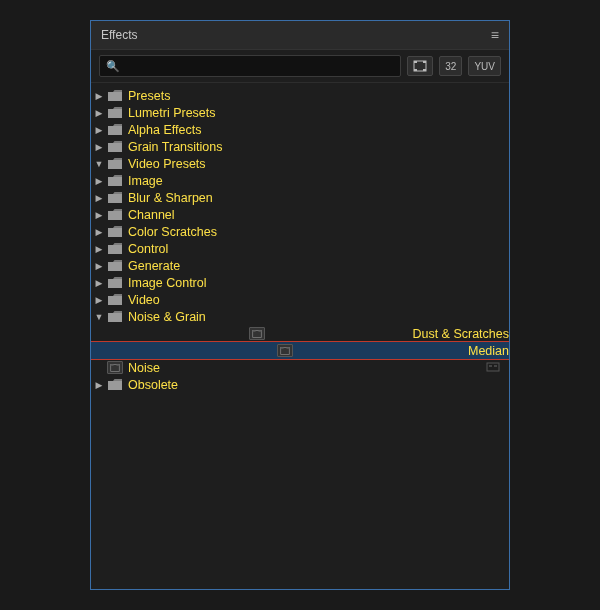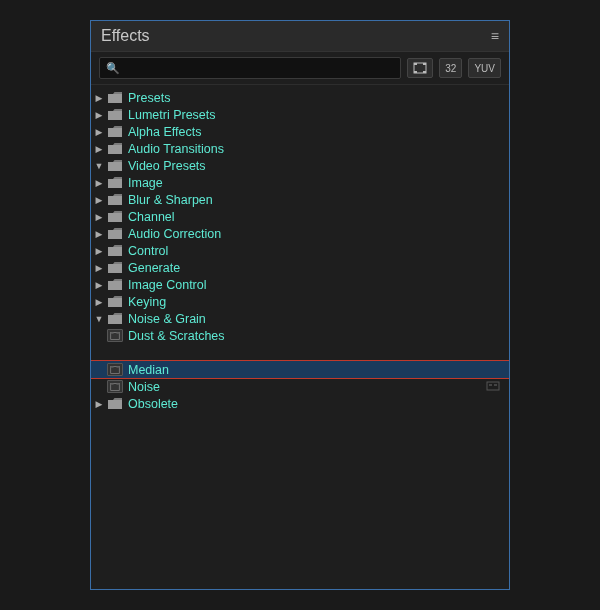--- a/index.html
+++ b/index.html
@@ -33,21 +33,21 @@
       display: flex;
       align-items: center;
       justify-content: space-between;
       padding: 6px 10px;
       background: #2a2a2a;
       border-bottom: 1px solid #333;
       flex-shrink: 0;
     }
 
     .panel-title {
-      font-size: 16px;
+      font-size: 12px;
       color: #c8c8c8;
       font-weight: 500;
     }
 
     .panel-menu-icon {
       color: #aaa;
       font-size: 14px;
       cursor: pointer;
     }
 
@@ -127,41 +127,41 @@
       color: #aaa;
       flex-shrink: 0;
     }
 
     .chevron.open {
       transform: rotate(0deg);
     }
 
     .indent-1 { padding-left: 8px; }
     .indent-2 { padding-left: 24px; }
-    .indent-3 { padding-left: 40px; }
+    .indent-3 { padding-left: 40px; justify-content: space-between; }
 
     .folder-icon {
       width: 16px;
       height: 13px;
       margin-right: 5px;
       flex-shrink: 0;
       display: inline-flex;
       align-items: center;
       justify-content: center;
       font-size: 12px;
     }
 
     
     .folder-svg {
       width: 16px;
       height: 13px;
     }
 
     .item-label {
-      color: #5eead4;
+      color: #fde047;
       font-size: 12.5px;
       white-space: nowrap;
     }
 
     .item-row {
       display: flex;
       align-items: center;
       width: 100%;
       padding: 1.5px 0;
     }
@@ -257,21 +257,21 @@
     </div>
 
     <div class="item-row indent-1">
       <span class="chevron">▶</span>
       <span class="folder-icon">
         <svg class="folder-svg" viewBox="0 0 16 13">
             <path d="M1 3h5l1.5-2H15v11H1z" fill="#7a7a7a"></path>
             <path d="M1 3h14v9H1z" fill="#9a9a9a"></path>
           </svg>
       </span>
-      <span class="item-label">Audio Transitions</span>
+      <span class="item-label">Grain Transitions</span>
     </div>
 
     <div class="item-row indent-1">
       <span class="chevron open">▼</span>
       <span class="folder-icon">
         <svg class="folder-svg" viewBox="0 0 16 13">
             <path d="M1 3h5l1.5-2H15v11H1z" fill="#7a7a7a"></path>
             <path d="M1 3h14v9H1z" fill="#9a9a9a"></path>
           </svg>
       </span>
@@ -312,21 +312,21 @@
     </div>
 
     <div class="item-row indent-2">
       <span class="chevron">▶</span>
       <span class="folder-icon">
         <svg class="folder-svg" viewBox="0 0 16 13">
             <path d="M1 3h5l1.5-2H15v11H1z" fill="#7a7a7a"></path>
             <path d="M1 3h14v9H1z" fill="#9a9a9a"></path>
           </svg>
       </span>
-      <span class="item-label">Audio Correction</span>
+      <span class="item-label">Color Scratches</span>
     </div>
 
     <div class="item-row indent-2">
       <span class="chevron">▶</span>
       <span class="folder-icon">
         <svg class="folder-svg" viewBox="0 0 16 13">
             <path d="M1 3h5l1.5-2H15v11H1z" fill="#7a7a7a"></path>
             <path d="M1 3h14v9H1z" fill="#9a9a9a"></path>
           </svg>
       </span>
@@ -356,21 +356,21 @@
     </div>
 
     <div class="item-row indent-2">
       <span class="chevron">▶</span>
       <span class="folder-icon">
         <svg class="folder-svg" viewBox="0 0 16 13">
             <path d="M1 3h5l1.5-2H15v11H1z" fill="#7a7a7a"></path>
             <path d="M1 3h14v9H1z" fill="#9a9a9a"></path>
           </svg>
       </span>
-      <span class="item-label">Keying</span>
+      <span class="item-label">Video</span>
     </div>
 
     <div class="item-row indent-2">
       <span class="chevron open">▼</span>
       <span class="folder-icon">
         <svg class="folder-svg" viewBox="0 0 16 13">
             <path d="M1 3h5l1.5-2H15v11H1z" fill="#7a7a7a"></path>
             <path d="M1 3h14v9H1z" fill="#9a9a9a"></path>
           </svg>
       </span>
@@ -382,21 +382,21 @@
       <span class="effect-badge">
         <svg width="14" height="12" viewBox="0 0 14 12">
           <rect x="1" y="1" width="12" height="10" fill="none" stroke="#888" stroke-width="1"></rect>
           <rect x="1" y="1" width="4" height="2" fill="#555"></rect>
           <rect x="9" y="1" width="4" height="2" fill="#555"></rect>
         </svg>
       </span>
       <span class="item-label">Dust &amp; Scratches</span>
     </div>
 
-    <div class="item-row indent-3 selected-row" style="outline: 1.5px solid #c0392b; background: #1a3a5c; margin-top: 17px;">
+    <div class="item-row indent-3 selected-row" style="outline: 1.5px solid #c0392b; background: #1a3a5c;">
       <span class="chevron" style="visibility:hidden">▶</span>
       <span class="effect-badge">
         <svg width="14" height="12" viewBox="0 0 14 12">
           <rect x="1" y="1" width="12" height="10" fill="none" stroke="#888" stroke-width="1"></rect>
           <rect x="1" y="1" width="4" height="2" fill="#555"></rect>
           <rect x="9" y="1" width="4" height="2" fill="#555"></rect>
         </svg>
       </span>
       <span class="item-label">Median</span>
     </div>

